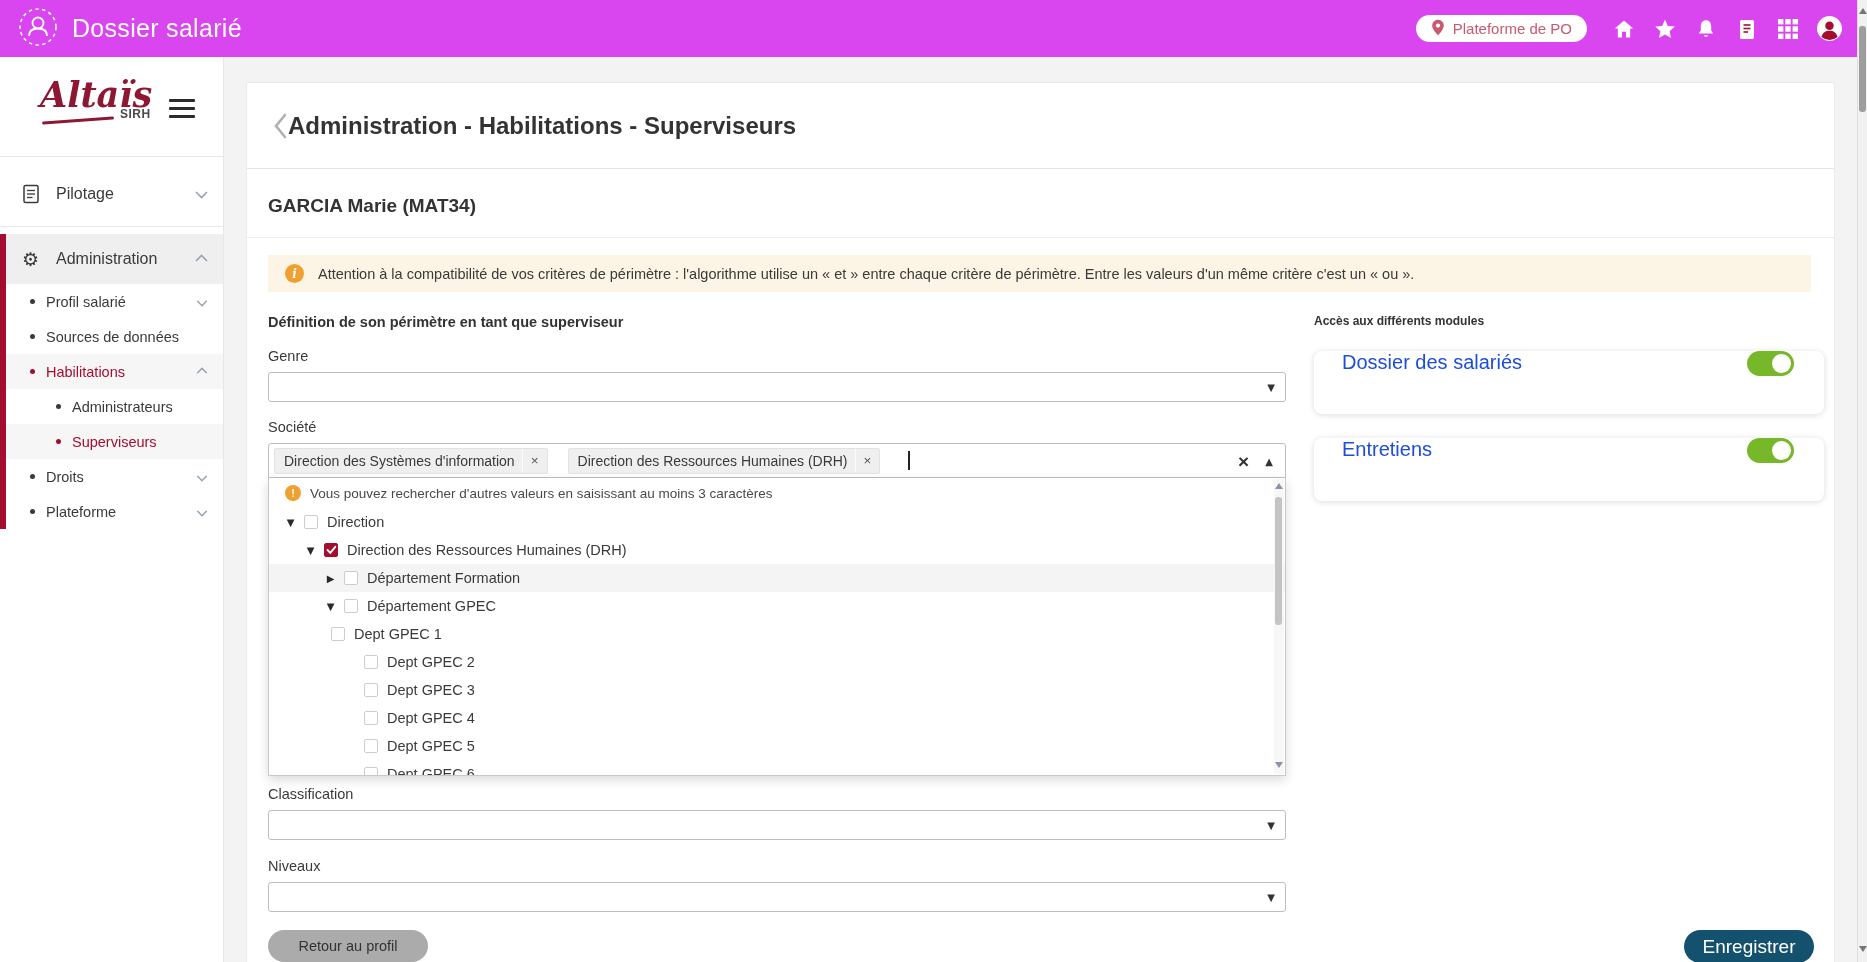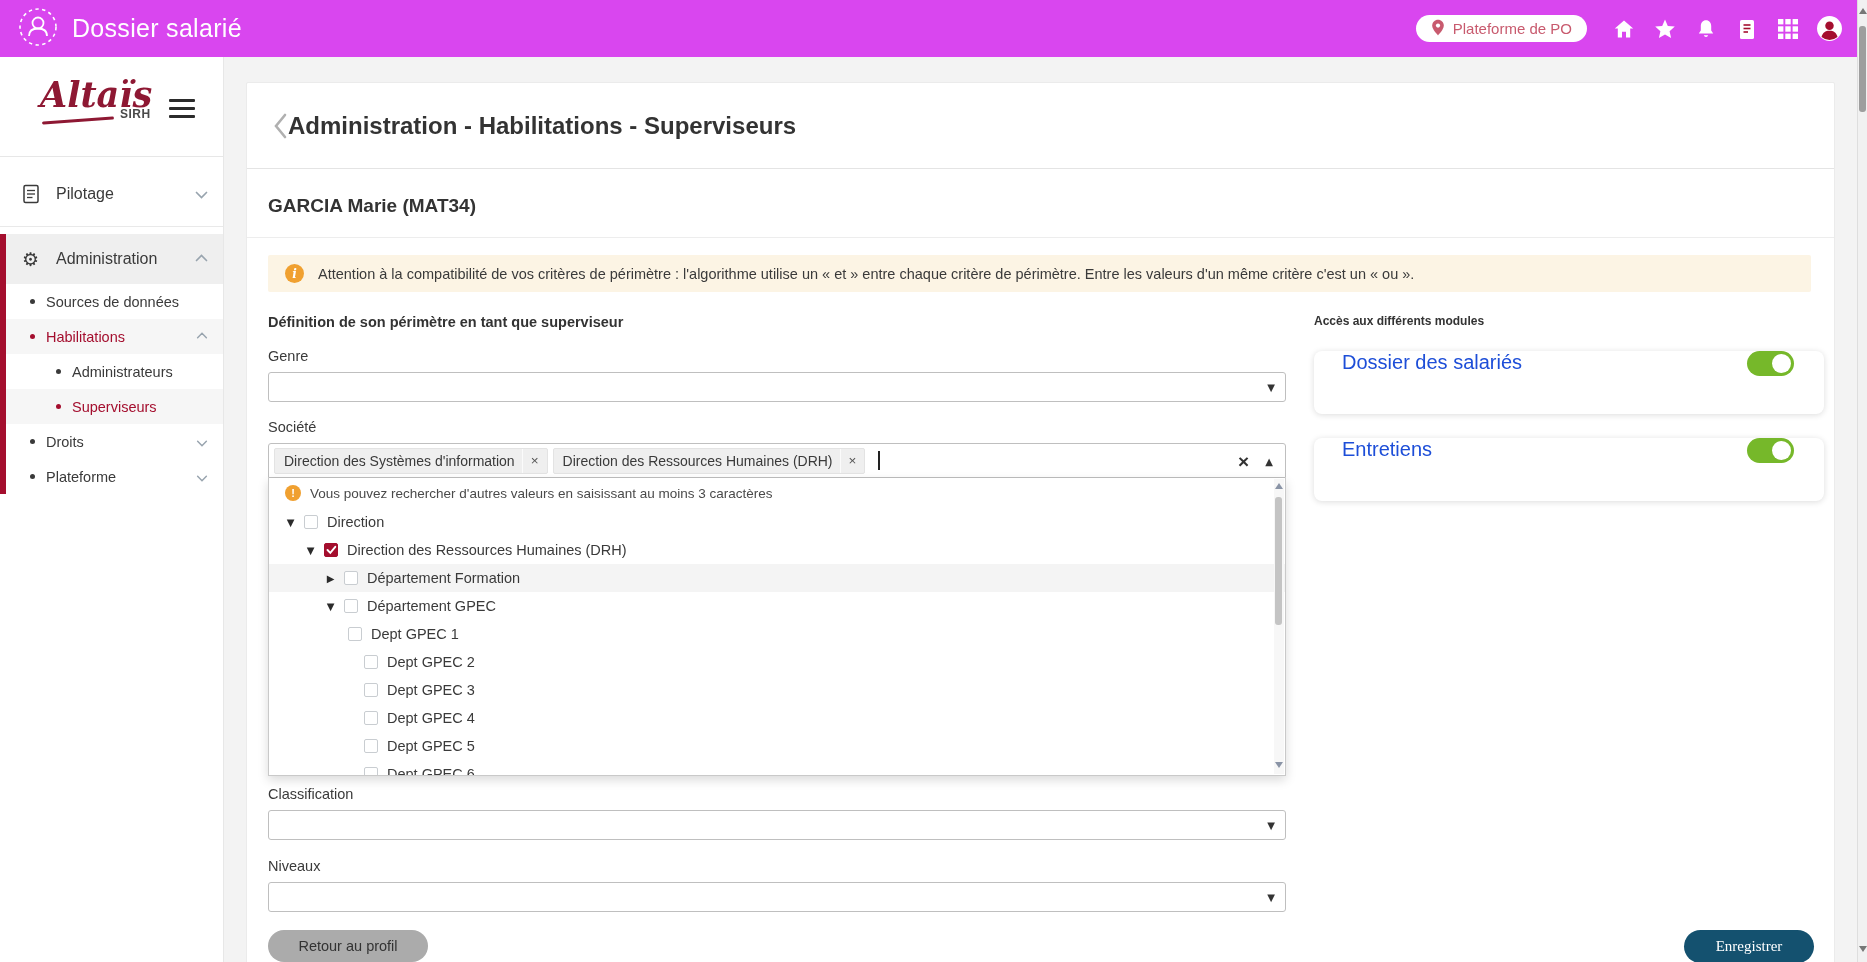--- a/index.html
+++ b/index.html
@@ -54,21 +54,21 @@
   .employee{position:absolute;left:21px;top:112px;font-size:19px;font-weight:bold;color:#333}
   .hdiv{position:absolute;left:0;right:0;top:154px;height:1px;background:#EDEDED}
   .banner{position:absolute;left:21px;right:23px;top:172px;height:37px;background:#FCF4E4;border-radius:2px;display:flex;align-items:center;padding-left:17px;gap:14px;font-size:14.5px;color:#3A3A3A}
   .oicon{width:19px;height:19px;border-radius:50%;background:#F0A030;color:#FFF;display:flex;align-items:center;justify-content:center;font-size:12px;font-weight:bold;font-family:"DejaVu Serif",serif;font-style:italic;flex:none}
   .sec-title{position:absolute;font-size:14.5px;font-weight:bold;color:#333}
   .flabel{position:absolute;font-size:14.5px;color:#3A3A3A}
   .select{position:absolute;left:21px;width:1018px;height:30px;background:#FFF;border:1px solid #BFBFBF;border-radius:3px;cursor:pointer}
   .select .car{position:absolute;right:10px;top:50%;transform:translateY(-50%);font-size:10px;color:#333;font-family:"DejaVu Sans",sans-serif}
 
   
-  .mselect{position:absolute;left:21px;top:360px;width:1018px;height:35px;background:#FFF;border:1px solid #BFBFBF;border-radius:3px 3px 0 0;display:flex;align-items:center;padding:0 60px 0 5px;gap:5px}
+  .mselect{position:absolute;left:21px;top:360px;width:1018px;height:35px;background:#FFF;border:1px solid #BFBFBF;border-radius:3px 3px 0 0;display:flex;align-items:center;padding:0 60px 0 5px;gap:20px}
   .tag{display:flex;align-items:center;height:26px;background:#EFEFEF;border:1px solid #E3E3E3;border-radius:2px;font-size:14px;color:#3A3A3A;padding-left:9px;flex:none}
   .tag .tx{padding:0 8px;margin-left:7px;border-left:1px solid #FBFBFB;color:#555;font-size:13.5px;cursor:pointer;height:100%;display:flex;align-items:center}
   .caret-bar{width:1.5px;height:19px;background:#222;margin-left:8px}
   .ms-clear{position:absolute;right:36px;top:50%;transform:translateY(-50%);font-size:19px;font-weight:600;color:#333;cursor:pointer;line-height:1}
   .ms-up{position:absolute;right:12px;top:50%;transform:translateY(-50%);font-size:10px;color:#333;cursor:pointer;font-family:"DejaVu Sans",sans-serif}
 
   
   .panel{position:absolute;left:21px;top:395px;width:1018px;height:298px;background:#FFF;border:1px solid #C9C9C9;border-top:none;box-shadow:0 4px 10px rgba(0,0,0,.15);overflow:hidden;z-index:8}
   .hint{height:30px;display:flex;align-items:center;gap:9px;padding-left:16px;font-size:13.5px;color:#4A4A4A}
   .hicon{width:16px;height:16px;border-radius:50%;background:#F0A030;color:#FFF;display:flex;align-items:center;justify-content:center;font-size:11px;font-weight:bold;flex:none}
@@ -77,21 +77,21 @@
   .tar{width:13px;margin-right:7px;font-size:10px;color:#2B2B2B;font-family:"DejaVu Sans",sans-serif;text-align:center;flex:none;cursor:pointer}
   .cb{width:14px;height:14px;border:1px solid #C9CDD1;border-radius:2px;background:#FFF;margin-right:9px;flex:none;cursor:pointer;display:flex;align-items:center;justify-content:center}
   .cb.checked{background:#A40E2E;border-color:#A40E2E}
   .pscroll{position:absolute;right:1px;top:1px;bottom:1px;width:10px;background:#F7F7F7}
   .ptri-up{width:0;height:0;border-left:4px solid transparent;border-right:4px solid transparent;border-bottom:6px solid #8A94A6;margin:4px auto}
   .ptri-dn{width:0;height:0;border-left:4px solid transparent;border-right:4px solid transparent;border-top:6px solid #8A94A6;margin:4px auto;position:absolute;bottom:2px;left:1px}
   .pthumb{position:absolute;left:1px;top:18px;width:7px;height:128px;background:#C4C4C4;border-radius:3px}
 
   
   .btn-back{position:absolute;left:21px;top:847px;width:160px;height:32px;border:none;border-radius:16px;background:#ABABAB;color:#333;font-size:14.5px;font-family:"Liberation Sans",sans-serif;cursor:pointer}
-  .btn-save{position:absolute;left:1437px;top:847px;width:130px;height:33px;border:none;border-radius:17px;background:#14516F;color:#FFF;font-size:15px;font-family:Liberation Serif, serif;cursor:pointer}
+  .btn-save{position:absolute;left:1437px;top:847px;width:130px;height:33px;border:none;border-radius:17px;background:#14516F;color:#FFF;font-size:19px;font-family:Liberation Sans, sans-serif;cursor:pointer}
 
   
   .mod-card{position:absolute;left:1067px;width:510px;height:63px;background:#FFF;border-radius:8px;box-shadow:0 1px 6px rgba(0,0,0,.14);display:flex;justify-content:space-between;padding:0 30px 0 28px;font-size:20px;color:#1d4ed8}
   .toggle{width:47px;height:25px;border-radius:13px;background:#76B82A;position:relative;cursor:pointer;flex:none}
   .toggle .knob{position:absolute;right:3px;top:3px;width:19px;height:19px;border-radius:50%;background:#FFF}
 </style>
 </head>
 <body>
 
 <div class="topbar">
@@ -205,20 +205,29 @@
             <span class="gear-glyph">⚙</span>
           </span>
         <span>Administration</span>
         <span class="chev up">
           <svg width="13" height="8" viewBox="0 0 13 8">
               <polyline points="1.5,1.5 6.5,6.5 11.5,1.5" fill="none" stroke="#98A4AE" stroke-width="1.7" stroke-linecap="round"></polyline>
             </svg>
         </span>
       </div>
 
+      <div class="nav-row sub">
+        <span class="dot"></span>
+        <span>Profil salarié</span>
+        <span class="chev">
+          <svg width="12" height="7" viewBox="0 0 13 8">
+              <polyline points="1.5,1.5 6.5,6.5 11.5,1.5" fill="none" stroke="#98A4AE" stroke-width="1.7" stroke-linecap="round"></polyline>
+            </svg>
+        </span>
+      </div>
 
       <div class="nav-row sub">
         <span class="dot"></span>
         <span>Sources de données</span>
       </div>
 
       <div class="nav-row sub row-soft red">
         <span class="dot"></span>
         <span>Habilitations</span>
         <span class="chev up">
@@ -330,21 +339,21 @@
       <span class="cb"></span>
       <span>Département Formation</span>
     </div>
 
     <div class="trow" style="padding-left:55px">
       <span class="tar">▼</span>
       <span class="cb"></span>
       <span>Département GPEC</span>
     </div>
 
-    <div class="trow" style="padding-left:59px">
+    <div class="trow" style="padding-left:42px">
       <span class="tar"></span>
       <span class="cb"></span>
       <span>Dept GPEC 1</span>
     </div>
     <div class="trow" style="padding-left:75px">
       <span class="tar"></span>
       <span class="cb"></span>
       <span>Dept GPEC 2</span>
     </div>
     <div class="trow" style="padding-left:75px">

